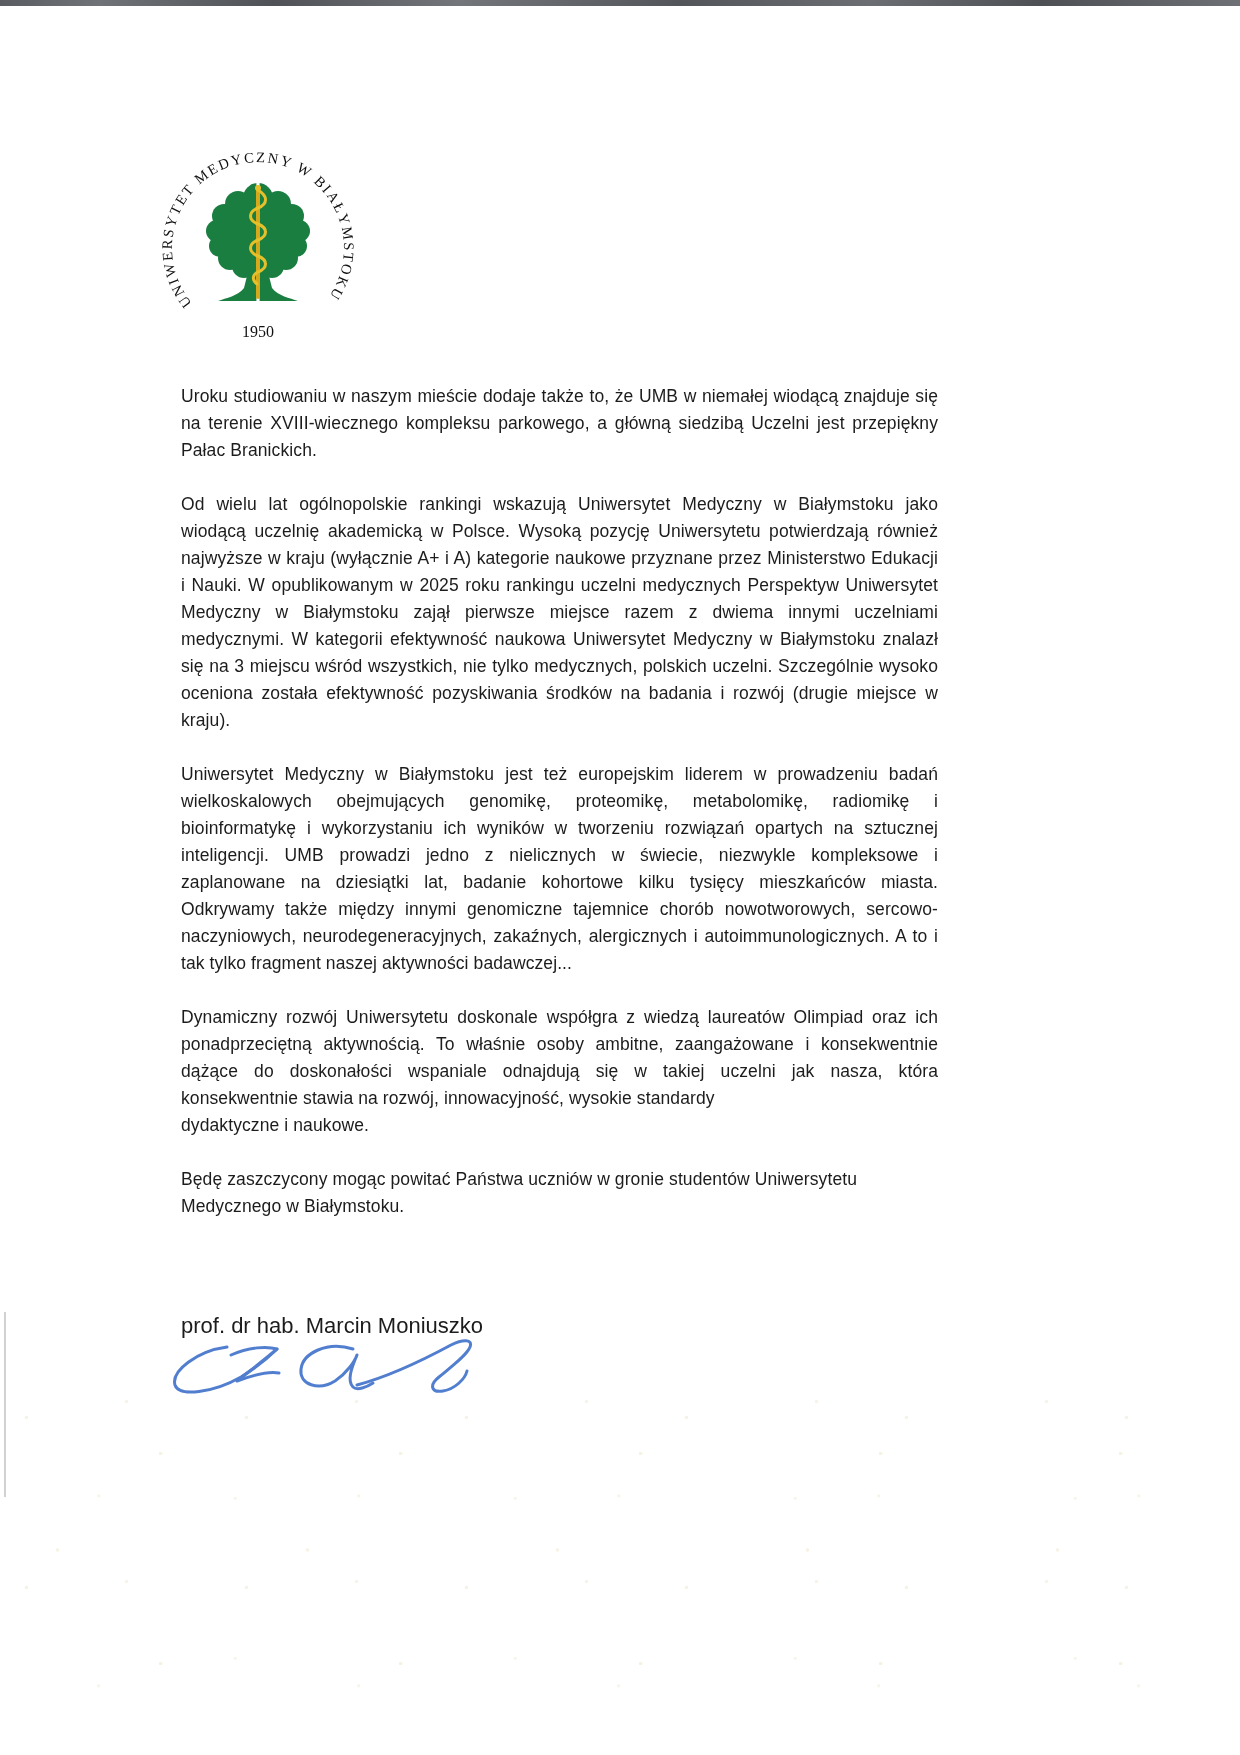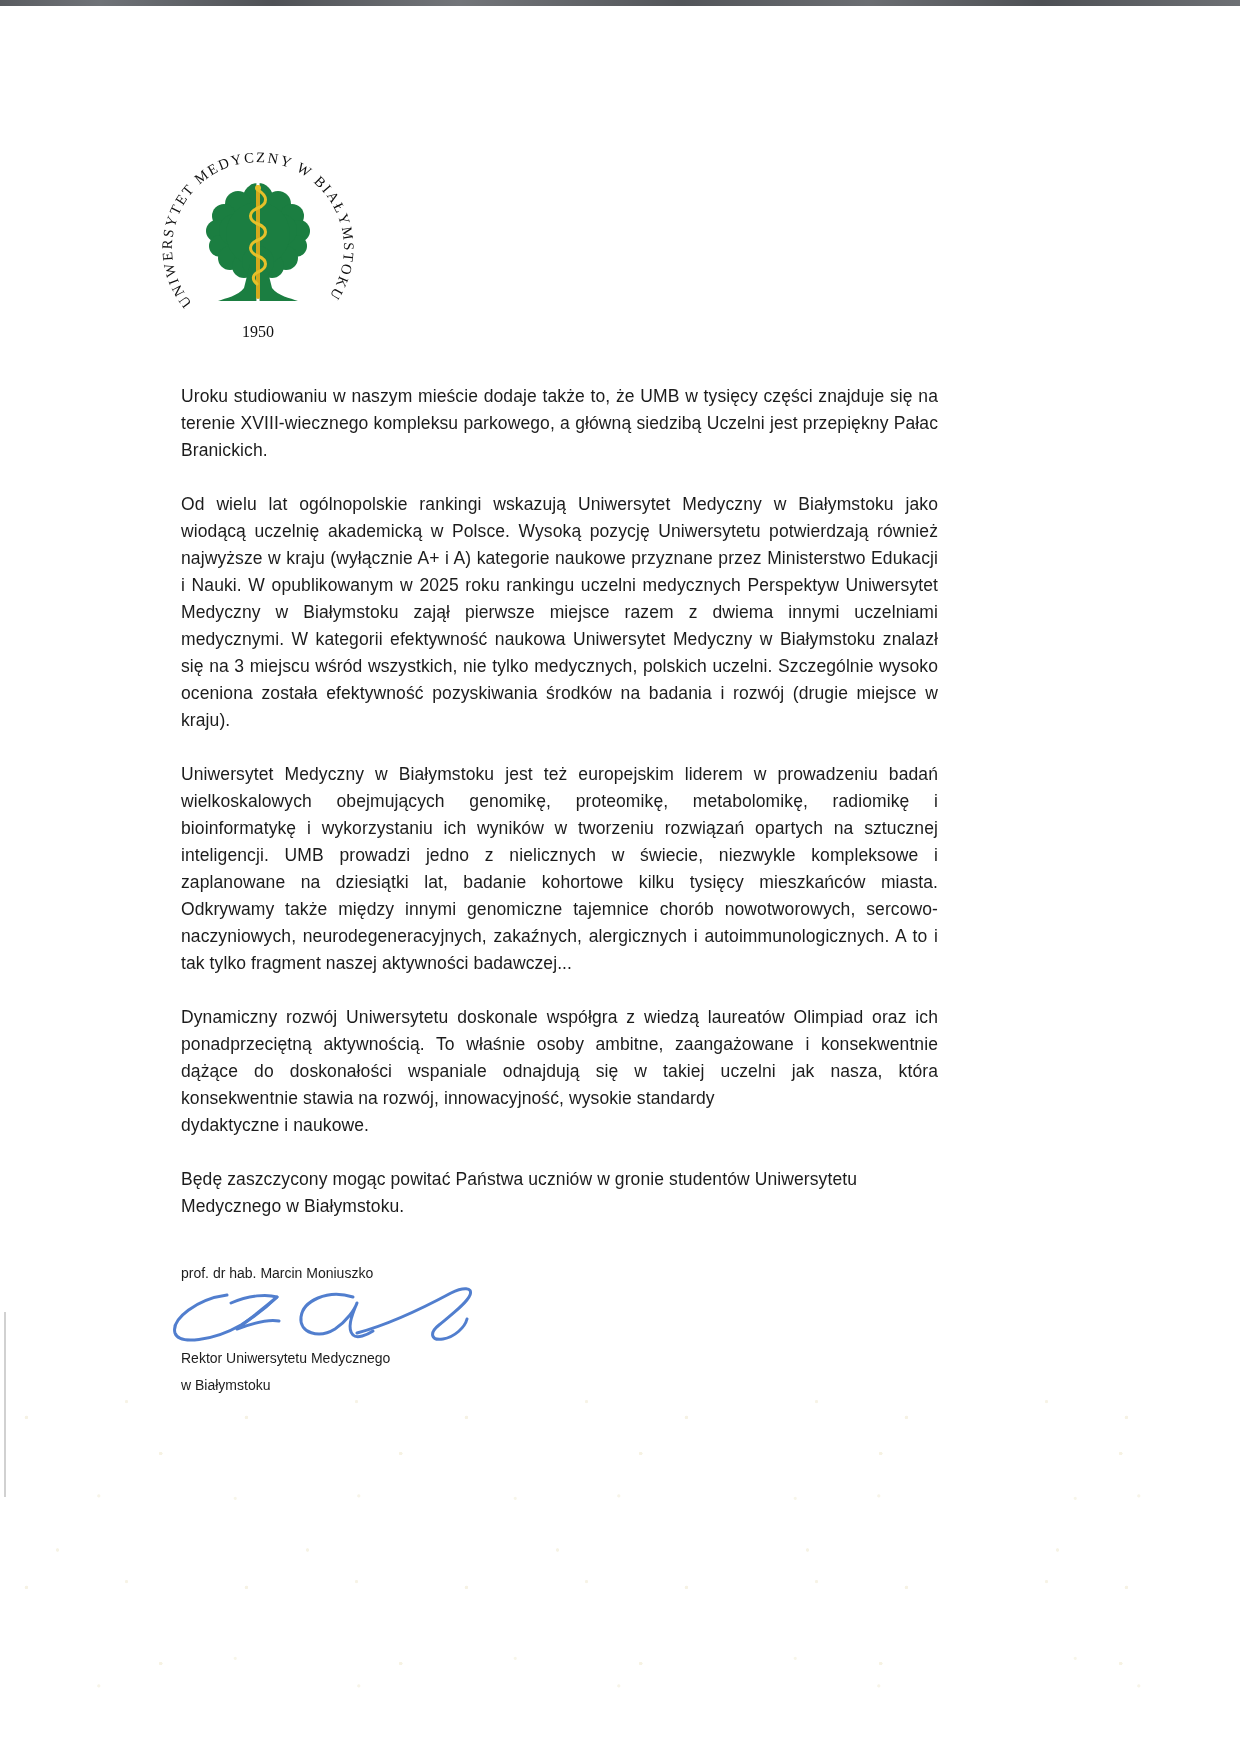--- a/index.html
+++ b/index.html
@@ -42,22 +42,22 @@
   .content p{
     margin:0 0 27px 0;
     font-size:17.5px;
     line-height:27px;
     text-align:justify;
     white-space:pre-line;
     letter-spacing:.1px;
   }
   .signature-block{
     position:relative;
-    margin-top:40px;
-    font-size:14px;
+    margin-top:92px;
+    font-size:22px;
     line-height:27px;
   }
   .signature-name{white-space:pre-line;}
   .signature-scribble{
     display:block;
     margin:-8px 0 -4px -14px;
     width:318px;height:70px;
   }
   .signature-title{white-space:pre-line;}
 </style>
@@ -103,38 +103,36 @@
     <g fill="none" stroke-linecap="round">
       <line x1="98" y1="41" x2="98" y2="151" stroke="#d4a91c" stroke-width="4"></line>
       <path d="M 98 44 C 108 50 108 58 98 62 C 88 66 88 74 98 78 C 108 82 108 90 98 94 C 88 98 88 106 98 110 C 108 114 108 122 98 126 C 92 129 92 134 97 138" stroke="#e6c02a" stroke-width="3"></path>
       <circle cx="98" cy="42" r="3" fill="#e6c02a" stroke="none"></circle>
     </g>
 
     <text x="98" y="191" text-anchor="middle" font-family="Liberation Serif, serif" font-size="16" fill="#111">1950</text>
   </svg>
 
   <div class="content">
-    <p>Uroku studiowaniu w naszym mieście dodaje także to, że UMB w tysięcy części znajduje się na terenie XVIII-wiecznego kompleksu parkowego, a główną siedzibą Uczelni jest przepiękny Pałac Branickich.</p>
+    <p>Uroku studiowaniu w naszym mieście dodaje także to, że UMB w niemałej wiodącą znajduje się na terenie XVIII-wiecznego kompleksu parkowego, a główną siedzibą Uczelni jest przepiękny Pałac Branickich.</p>
     <p>Od wielu lat ogólnopolskie rankingi wskazują Uniwersytet Medyczny w Białymstoku jako wiodącą uczelnię akademicką w Polsce. Wysoką pozycję Uniwersytetu potwierdzają również najwyższe w kraju (wyłącznie A+ i A) kategorie naukowe przyznane przez Ministerstwo Edukacji i Nauki. W opublikowanym w 2025 roku rankingu uczelni medycznych Perspektyw Uniwersytet Medyczny w Białymstoku zajął pierwsze miejsce razem z dwiema innymi uczelniami medycznymi. W kategorii efektywność naukowa Uniwersytet Medyczny w Białymstoku znalazł się na 3 miejscu wśród wszystkich, nie tylko medycznych, polskich uczelni. Szczególnie wysoko oceniona została efektywność pozyskiwania środków na badania i rozwój (drugie miejsce w kraju).</p>
     <p>Uniwersytet Medyczny w Białymstoku jest też europejskim liderem w prowadzeniu badań wielkoskalowych obejmujących genomikę, proteomikę, metabolomikę, radiomikę i bioinformatykę i wykorzystaniu ich wyników w tworzeniu rozwiązań opartych na sztucznej inteligencji. UMB prowadzi jedno z nielicznych w świecie, niezwykle kompleksowe i zaplanowane na dziesiątki lat, badanie kohortowe kilku tysięcy mieszkańców miasta. Odkrywamy także między innymi genomiczne tajemnice chorób nowotworowych, sercowo-naczyniowych, neurodegeneracyjnych, zakaźnych, alergicznych i autoimmunologicznych. A to i tak tylko fragment naszej aktywności badawczej...</p>
     <p>Dynamiczny rozwój Uniwersytetu doskonale współgra z wiedzą laureatów Olimpiad oraz ich ponadprzeciętną aktywnością. To właśnie osoby ambitne, zaangażowane i konsekwentnie dążące do doskonałości wspaniale odnajdują się w takiej uczelni jak nasza, która konsekwentnie stawia na rozwój, innowacyjność, wysokie standardy
 dydaktyczne i naukowe.</p>
     <p>Będę zaszczycony mogąc powitać Państwa uczniów w gronie studentów Uniwersytetu
 Medycznego w Białymstoku.</p>
 
     <div class="signature-block">
       <div class="signature-name">prof. dr hab. Marcin Moniuszko</div>
       <svg class="signature-scribble" viewBox="0 0 318 70" aria-hidden="true">
         <g fill="none" stroke="#3f71c9" stroke-width="3" stroke-linecap="round" stroke-linejoin="round" opacity="0.9">
           <path d="M 60 16 C 30 20 4 40 8 54 C 12 66 46 62 74 46 C 92 35 104 24 110 18"></path>
           <path d="M 64 24 C 82 16 100 15 110 18 C 96 30 80 42 70 50 C 86 44 102 40 112 42"></path>
           <path d="M 186 18 C 160 10 136 22 134 38 C 132 54 152 60 168 50 C 180 42 188 30 190 24 C 184 38 180 50 186 56 C 190 60 200 56 206 52"></path>
           <path d="M 190 54 C 220 46 258 28 284 14 C 296 8 306 8 303 16 C 300 24 284 36 272 46 C 262 54 264 62 276 60 C 288 58 298 48 300 40"></path>
         </g>
       </svg>
-      <div class="signature-title">Rektor Uniwersytetu Medycznego
-w Białymstoku</div>
     </div>
   </div>
 
   <div class="scan-left-line"></div>
   <div class="scan-speckle"></div>
 </div>
 
 </body></html>

